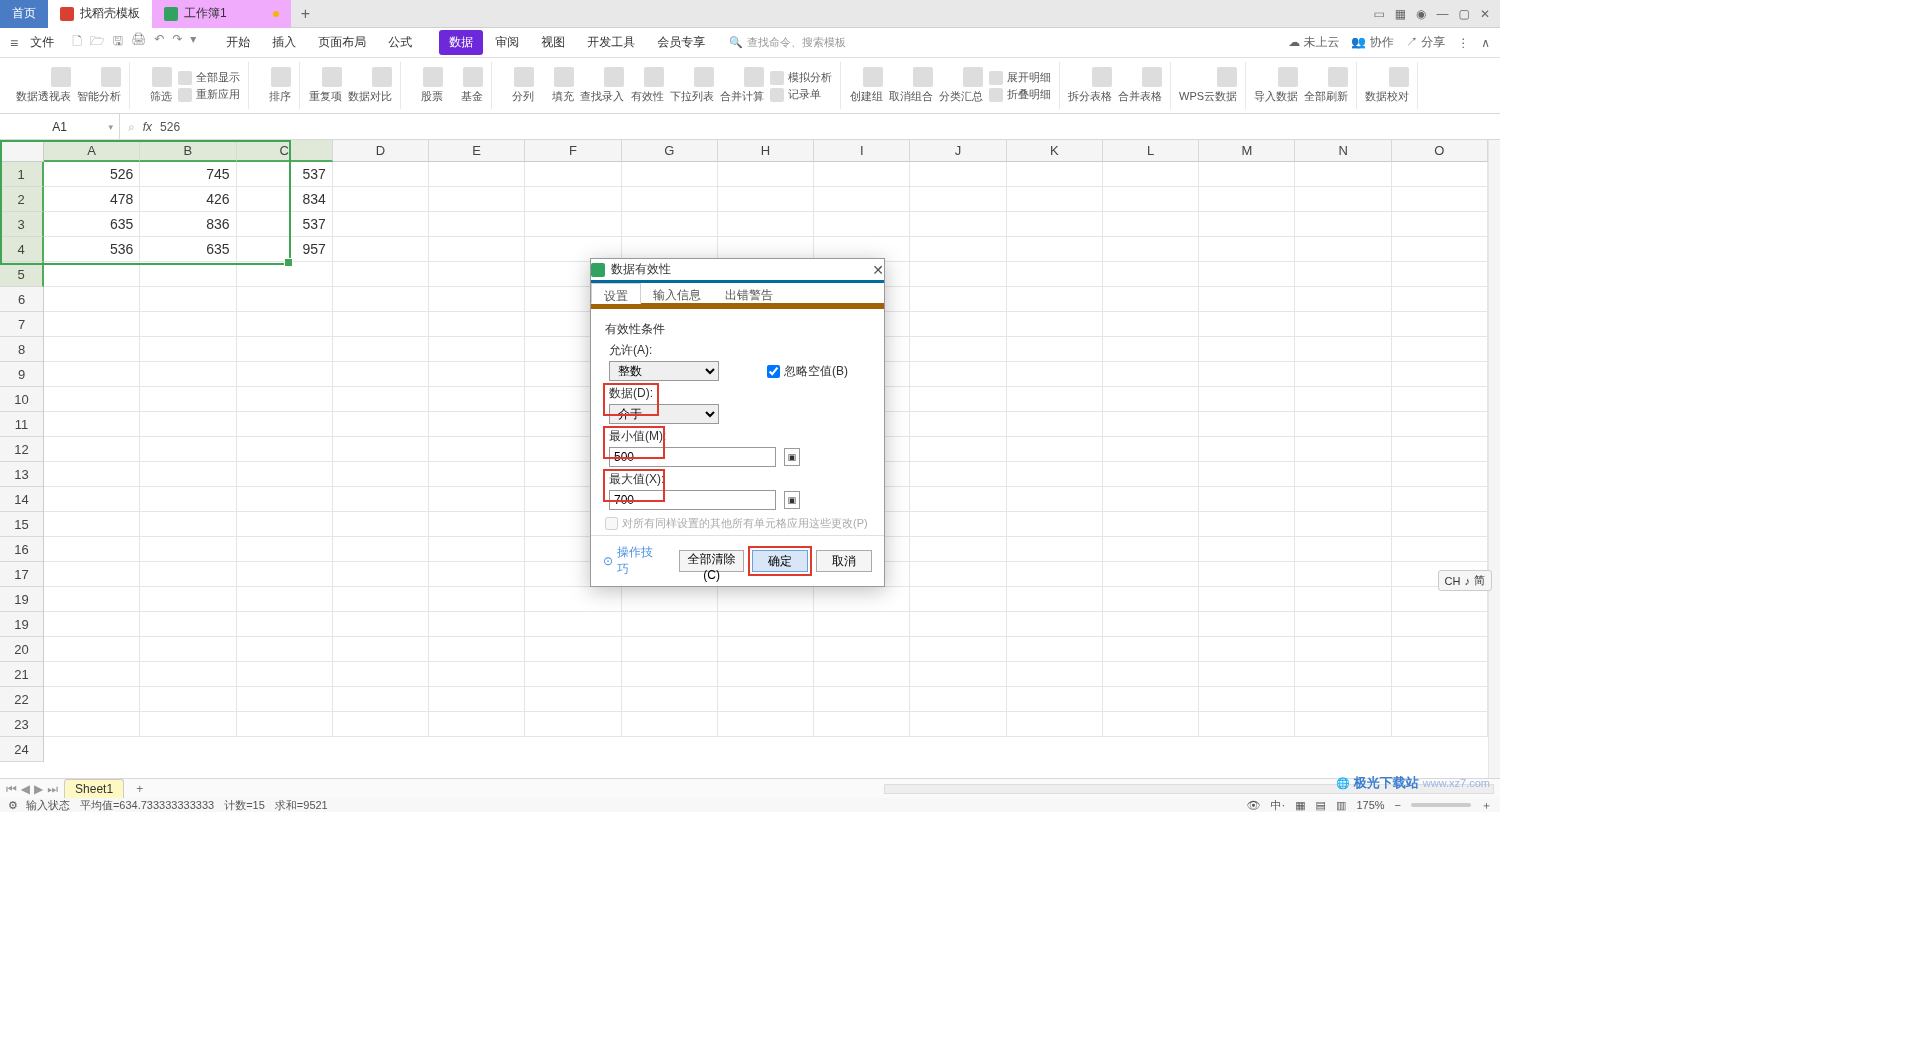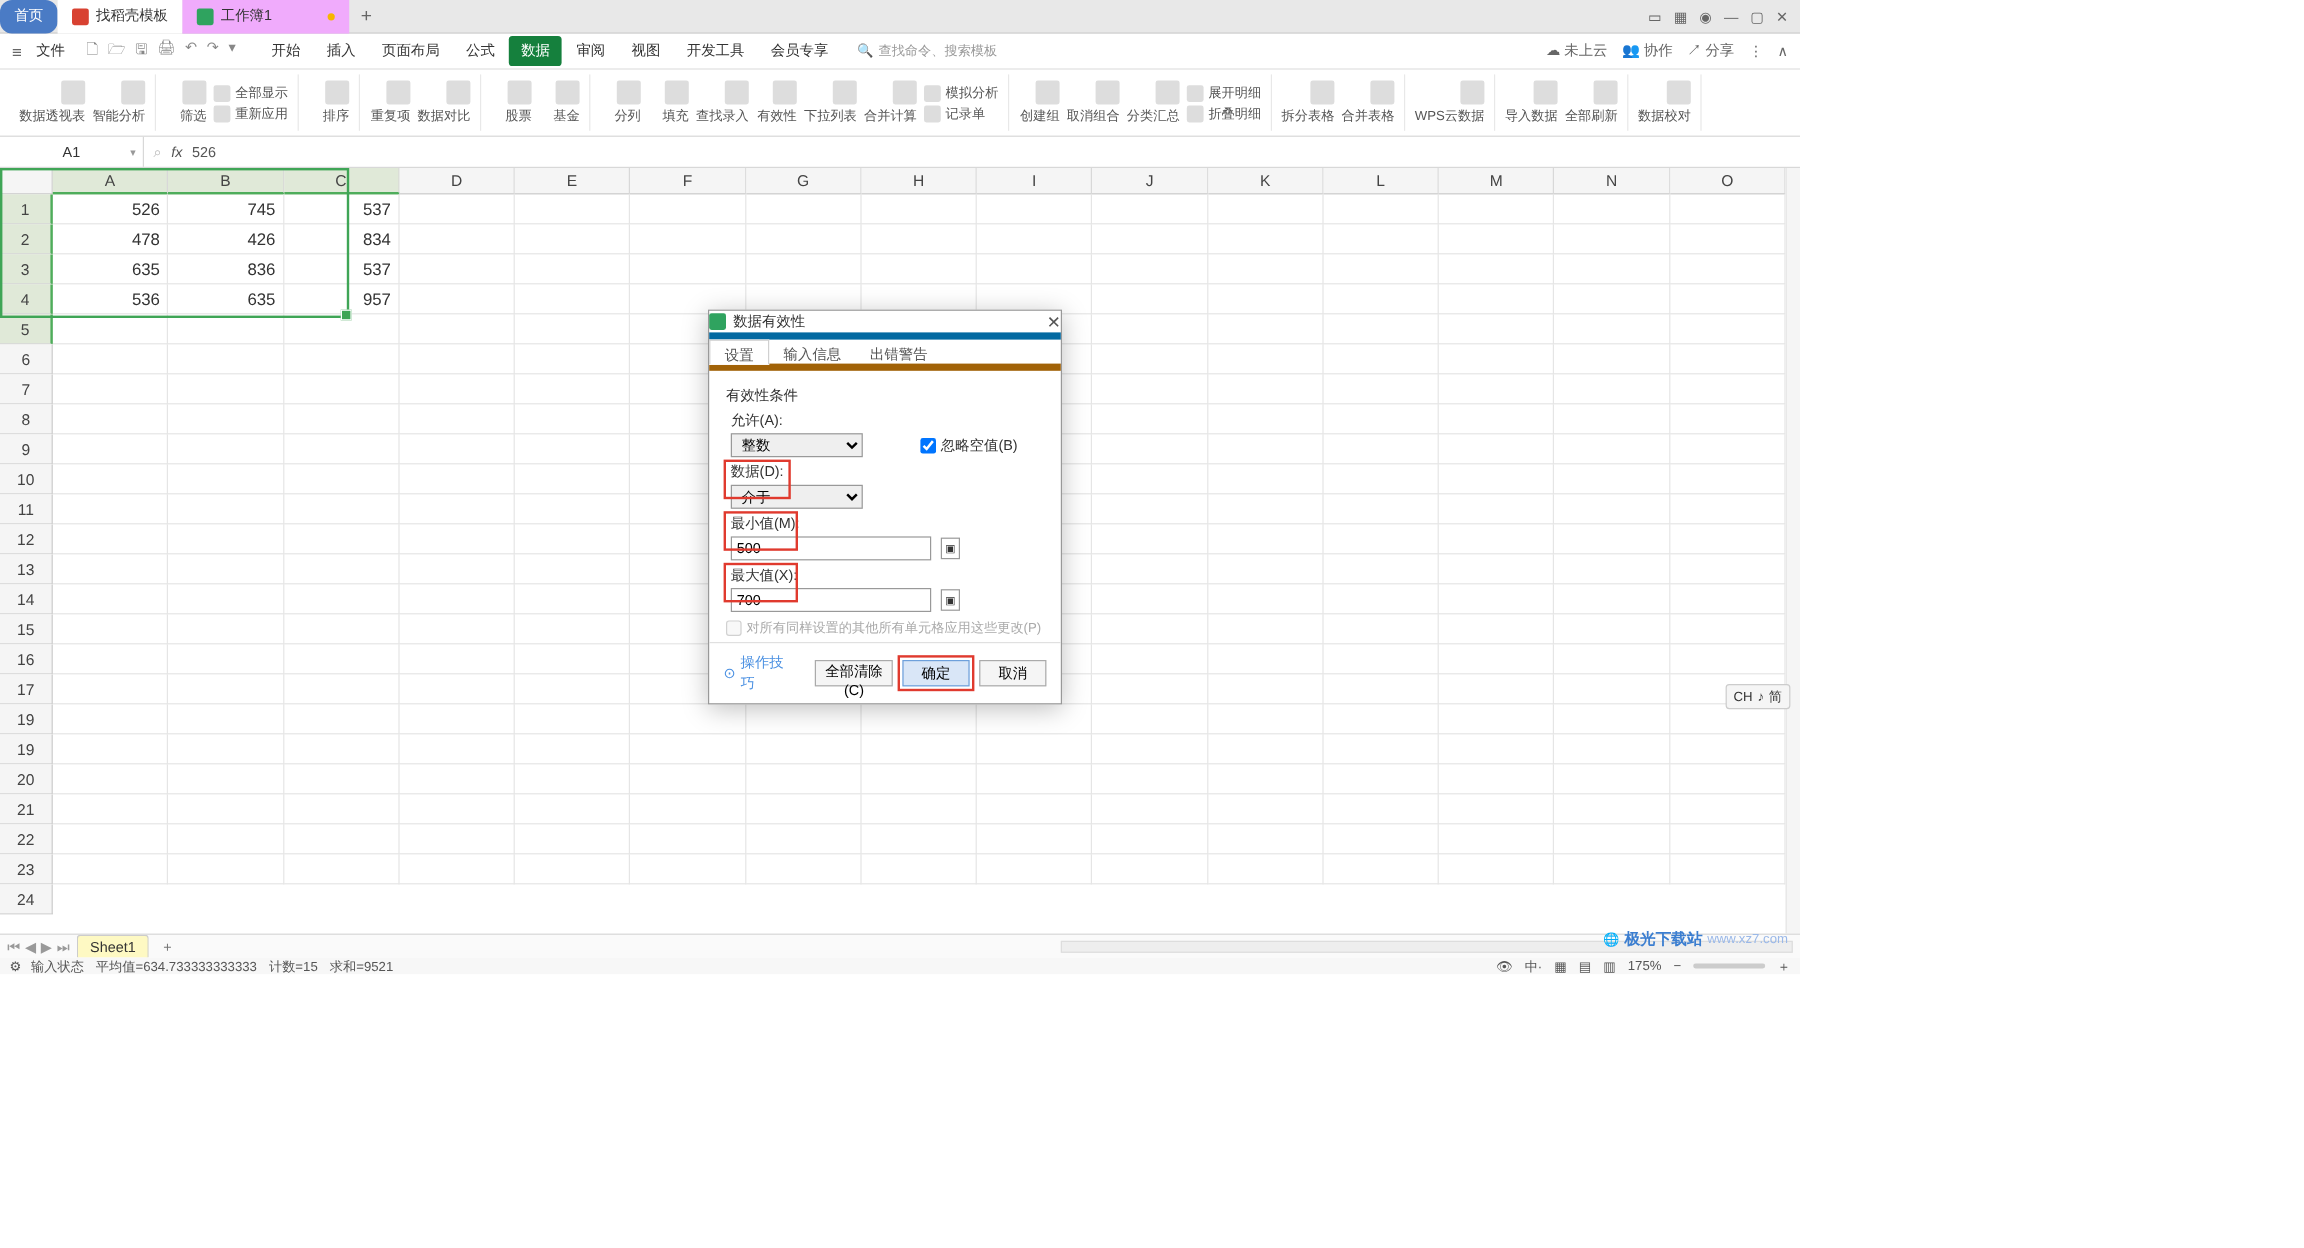--- a/index.html
+++ b/index.html
@@ -1,40 +1,40 @@
 <!DOCTYPE html>
 <html><head>
 <meta charset="utf-8">
 <style>
 * { margin: 0; padding: 0; box-sizing: border-box; }
 body { font-family: "Microsoft YaHei", Arial, sans-serif; font-size: 12px; color: #333; background: #fff; overflow: hidden; width: 1500px; height: 812px; position: relative; }
 
 
 .tab-bar { display: flex; align-items: center; height: 28px; background: #e8e8e8; border-bottom: 1px solid #d0d0d0; }
 .tab { display: flex; align-items: center; padding: 0 12px; height: 28px; gap: 6px; font-size: 12px; cursor: pointer; }
-.tab.home { background: #4a7bc5; color: #fff; border-radius: 10px; }
+.tab.home { background: #4a7bc5; color: #fff; }
 .tab.tpl { background: #fff; }
 .tab.active-doc { background: #f0abfc; }
 .tab .dot { width: 6px; height: 6px; background: #f7b500; border-radius: 50%; margin-left: 40px; }
 .tab-add { padding: 0 10px; font-size: 16px; color: #666; cursor: pointer; }
 .tab-bar .win-ctrl { margin-left: auto; display: flex; gap: 10px; padding-right: 10px; color: #666; }
 .tab-bar .win-ctrl span { cursor: pointer; font-size: 12px; }
 .sq-icon { width: 14px; height: 14px; background: #2fa35f; border-radius: 2px; display: inline-block; }
 .red-icon { width: 14px; height: 14px; background: #d84131; border-radius: 2px; display: inline-block; }
 
 
 .menu-bar { display: flex; align-items: center; height: 30px; padding: 0 10px; gap: 4px; border-bottom: 1px solid #e0e0e0; font-size: 12px; }
 .menu-left { display: flex; align-items: center; gap: 6px; }
 .menu-left .ham { font-size: 14px; color: #666; }
 .menu-left .file-lbl { padding: 2px 6px; }
 .quick-icons { display: flex; gap: 8px; color: #888; padding: 0 6px; }
 .quick-icons span { cursor: pointer; }
 .menu-tabs { display: flex; gap: 2px; margin-left: 10px; }
 .menu-tabs .mt { padding: 4px 10px; cursor: pointer; color: #333; }
-.menu-tabs .mt.active { background: #15803d; color: #fff; border-radius: 3px; }
+.menu-tabs .mt.active { background: #6d28d9; color: #fff; border-radius: 3px; margin-left: 15px; }
 .search-box { margin-left: 10px; display: flex; align-items: center; gap: 4px; color: #999; font-size: 11px; }
 .menu-right { margin-left: auto; display: flex; gap: 12px; color: #666; font-size: 12px; align-items: center; }
 .menu-right span { cursor: pointer; }
 
 
 .ribbon { display: flex; height: 56px; border-bottom: 1px solid #d8d8d8; padding: 4px 8px; }
 .rgroup { display: flex; align-items: center; gap: 6px; padding: 0 8px; border-right: 1px solid #e8e8e8; }
 .rbtn { display: flex; flex-direction: column; align-items: flex-end; gap: 2px; cursor: pointer; color: #555; font-size: 11px; min-width: 34px; }
 .rbtn .ric { width: 20px; height: 20px; background: #ddd; border-radius: 2px; }
 .rbtn.small { flex-direction: row; font-size: 11px; gap: 4px; min-width: auto; }
@@ -57,21 +57,21 @@
 .row-hdr { width: 44px; height: 25px; display: flex; align-items: center; justify-content: center; background: #f5f5f5; border-bottom: 1px solid #d8d8d8; border-right: 1px solid #ccc; font-size: 13px; font-family: Arial; color: #444; }
 .row-hdr.sel { background: #e0e9d8; border-right: 2px solid #4ead5b; }
 .cells { position: absolute; left: 44px; top: 22px; right: 0; bottom: 0; }
 .cell-row { display: flex; height: 25px; }
 .cell { width: 97px; height: 25px; border-right: 1px solid #e5e5e5; border-bottom: 1px solid #e5e5e5; text-align: right; padding: 0 6px; display: flex; align-items: center; justify-content: flex-end; font-size: 14px; font-family: Arial; }
 .sel-box { position: absolute; border: 2px solid #3fa556; pointer-events: none; }
 .sel-box::after { content:""; position:absolute; right:-4px; bottom:-4px; width:7px; height:7px; background:#3fa556; border:1px solid #fff; }
 
 
 .dialog { position: absolute; left: 590px; top: 258px; width: 295px; background: #fff; border: 1px solid #999; box-shadow: 0 4px 20px rgba(0,0,0,.25); }
-.dlg-title { display: flex; align-items: center; height: 24px; padding: 0 0; border-bottom: 6px solid #0369a1; font-size: 12px; gap: 6px; }
+.dlg-title { display: flex; align-items: center; height: 24px; padding: 0 0; border-bottom: 3px solid #0369a1; font-size: 12px; gap: 6px; }
 .dlg-title .close { margin-left: auto; cursor: pointer; font-size: 14px; color: #555; }
 .dlg-tabs { display: flex; height: 26px; border-bottom: 6px solid #a16207; }
 .dlg-tab { padding: 4px 12px; font-size: 12px; cursor: pointer; color: #555; }
 .dlg-tab.active { background: #fff; border: 1px solid #d0d0d0; border-bottom: 1px solid #fff; margin-bottom: -1px; }
 .dlg-body { padding: 8px 14px 4px 14px; font-size: 12px; }
 .dlg-body .lbl { margin: 4px 0 2px 0; color: #333; }
 .dlg-body select, .dlg-body input[type=text] { width: 110px; height: 20px; font-size: 12px; border: 1px solid #999; padding: 1px 4px; }
 .dlg-body .row-ck { display: flex; align-items: center; gap: 4px; }
 .dlg-body .field-row { display: flex; align-items: center; gap: 8px; }
 .ref-btn { width: 18px; height: 18px; border: 1px solid #999; display: flex; align-items: center; justify-content: center; font-size: 9px; cursor:pointer; margin-left: auto; margin-right: 70px; }

